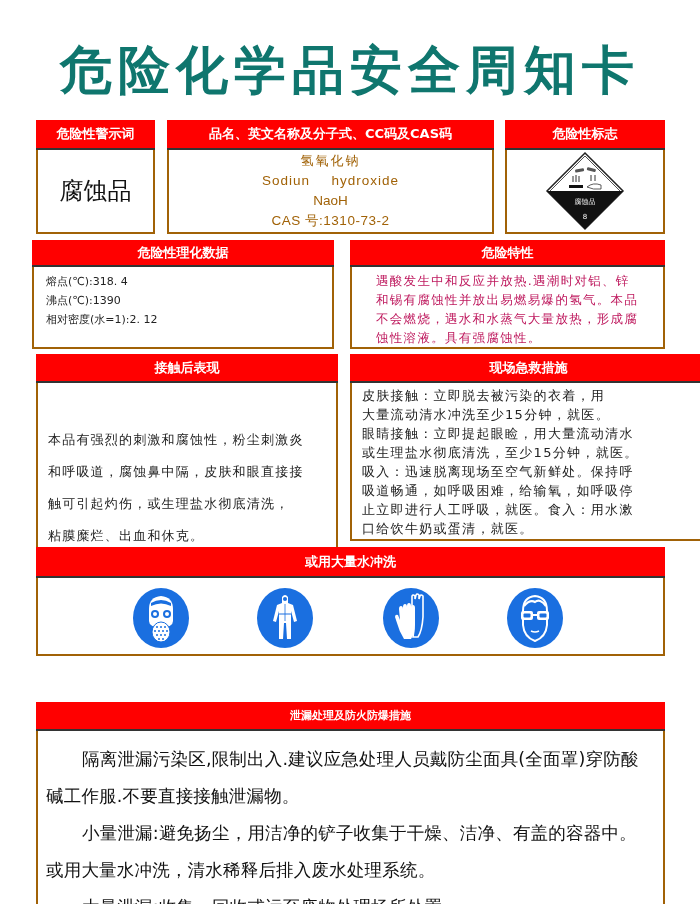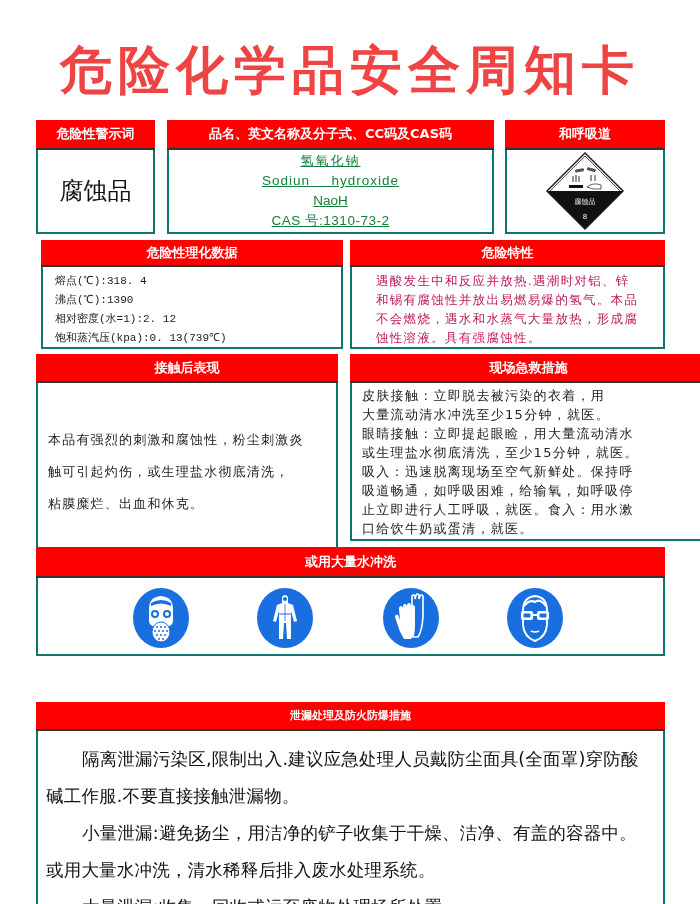--- a/index.html
+++ b/index.html
@@ -2,54 +2,54 @@
 <html><head>
   <meta charset="utf-8">
   <style>
     * { box-sizing: border-box; margin: 0; padding: 0; }
     html, body { width: 700px; height: 904px; background: #ffffff; overflow: hidden; }
     body { position: relative; font-family: "DejaVu Sans", sans-serif; color: #111; }
 
     .title {
       position: absolute; left: 0; top: 30px; width: 700px; height: 80px;
       text-align: center; font-size: 52px; font-weight: bold; letter-spacing: 6px;
-      line-height: 80px; color: #ef4444;
+      line-height: 80px; color: #0f766e;
       font-family: "DejaVu Sans", sans-serif;
     }
 
-    .panel { position: absolute; border: 2px solid #0f766e; background: #fff; }
+    .panel { position: absolute; border: 2px solid #a16207; background: #fff; }
     .panel-head {
       position: absolute; left: -2px; right: -2px; top: -2px;
       background: #ff0000; color: #fff; font-weight: bold; text-align: center;
       font-size: 13px; border-bottom: 2px solid #333;
       display: flex; align-items: center; justify-content: center;
     }
     .panel-body { position: absolute; left: 0; right: 0; bottom: 0; }
 
     
     #p-warn { left: 36px; top: 120px; width: 119px; height: 114px; }
     #p-warn .panel-head { height: 30px; }
     #p-warn .panel-body { top: 28px; display: flex; align-items: center; justify-content: center; }
     .warn-word { font-size: 24px; color: #111; }
 
     #p-name { left: 167px; top: 120px; width: 327px; height: 114px; }
     #p-name .panel-head { height: 30px; }
     #p-name .panel-body { top: 28px; display: flex; flex-direction: column; align-items: center; justify-content: center; padding-top: 0; }
-    .name-line { font-size: 13.5px; line-height: 20px; color: #15803d; font-family: "Liberation Sans", sans-serif; text-decoration: underline; }
+    .name-line { font-size: 13.5px; line-height: 20px; color: #a16207; font-family: "Liberation Sans", sans-serif; }
     .name-line.cn { letter-spacing: 2px; font-family: "DejaVu Sans", sans-serif; font-size: 13px; }
     .name-line.en { letter-spacing: 1px; word-spacing: 6px; }
 
     #p-sign { left: 505px; top: 120px; width: 160px; height: 114px; }
     #p-sign .panel-head { height: 30px; }
     #p-sign .panel-body { top: 28px; display: flex; align-items: center; justify-content: center; }
 
     
-    #p-phys { left: 41px; top: 240px; width: 302px; height: 109px; }
+    #p-phys { left: 32px; top: 240px; width: 302px; height: 109px; }
     #p-phys .panel-head { height: 27px; }
-    #p-phys .panel-body { top: 25px; padding: 5px 0 16px 12px; font-family: Liberation Mono, monospace; }
+    #p-phys .panel-body { top: 25px; padding: 5px 0 16px 12px; }
     .phys-line { font-size: 11px; line-height: 19px; color: #222; }
 
     #p-hazard { left: 350px; top: 240px; width: 315px; height: 109px; }
     #p-hazard .panel-head { height: 27px; }
     #p-hazard .panel-body { top: 25px; padding: 4px 14px 0 24px; }
     .hazard-text { font-size: 12.5px; line-height: 19px; letter-spacing: 1.3px; color: #be185d; }
 
     
     #p-contact { left: 36px; top: 354px; width: 302px; height: 227px; }
     #p-contact .panel-head { height: 29px; }
@@ -89,21 +89,21 @@
   <div class="panel-head">品名、英文名称及分子式、CC码及CAS码</div>
   <div class="panel-body">
     <div class="name-line cn">氢氧化钠</div>
     <div class="name-line en" style="white-space:pre;">Sodiun  hydroxide</div>
     <div class="name-line">NaoH</div>
     <div class="name-line" style="letter-spacing:0.5px;">CAS 号:1310-73-2</div>
   </div>
 </div>
 
 <div class="panel" id="p-sign">
-  <div class="panel-head">和呼吸道</div>
+  <div class="panel-head">危险性标志</div>
   <div class="panel-body">
     <div style="position:relative;width:80px;height:80px;">
       <svg width="80" height="80" viewBox="0 0 80 80">
         <defs>
           <clipPath id="dclip">
               <polygon points="40,2 78,40 40,78 2,40"></polygon>
             </clipPath>
         </defs>
         <polygon points="40,2 78,40 40,78 2,40" fill="#fff" stroke="#222" stroke-width="1.5"></polygon>
         <polygon points="40,5 75,40 40,75 5,40" fill="none" stroke="#222" stroke-width="0.8"></polygon>
@@ -124,38 +124,38 @@
     </div>
   </div>
 </div>
 
 <div class="panel" id="p-phys">
   <div class="panel-head">危险性理化数据</div>
   <div class="panel-body">
     <div class="phys-line">熔点(℃):318. 4</div>
     <div class="phys-line">沸点(℃):1390</div>
     <div class="phys-line">相对密度(水=1):2. 12</div>
-    <div class="phys-line">饱和蒸汽压(kpa):0. 13(739℃)</div>
   </div>
 </div>
 
 <div class="panel" id="p-hazard">
   <div class="panel-head">危险特性</div>
   <div class="panel-body">
     <div class="hazard-text">遇酸发生中和反应并放热.遇潮时对铝、锌</div>
     <div class="hazard-text">和锡有腐蚀性并放出易燃易爆的氢气。本品</div>
     <div class="hazard-text">不会燃烧，遇水和水蒸气大量放热，形成腐</div>
     <div class="hazard-text">蚀性溶液。具有强腐蚀性。</div>
   </div>
 </div>
 
 <div class="panel" id="p-contact">
   <div class="panel-head">接触后表现</div>
   <div class="panel-body">
     <div class="contact-text">本品有强烈的刺激和腐蚀性，粉尘刺激炎</div>
+    <div class="contact-text">和呼吸道，腐蚀鼻中隔，皮肤和眼直接接</div>
     <div class="contact-text">触可引起灼伤，或生理盐水彻底清洗，</div>
     <div class="contact-text">粘膜糜烂、出血和休克。</div>
   </div>
 </div>
 
 <div class="panel" id="p-firstaid">
   <div class="panel-head">现场急救措施</div>
   <div class="panel-body">
     <div class="aid-line">皮肤接触：立即脱去被污染的衣着，用</div>
     <div class="aid-line">大量流动清水冲洗至少15分钟，就医。</div>

